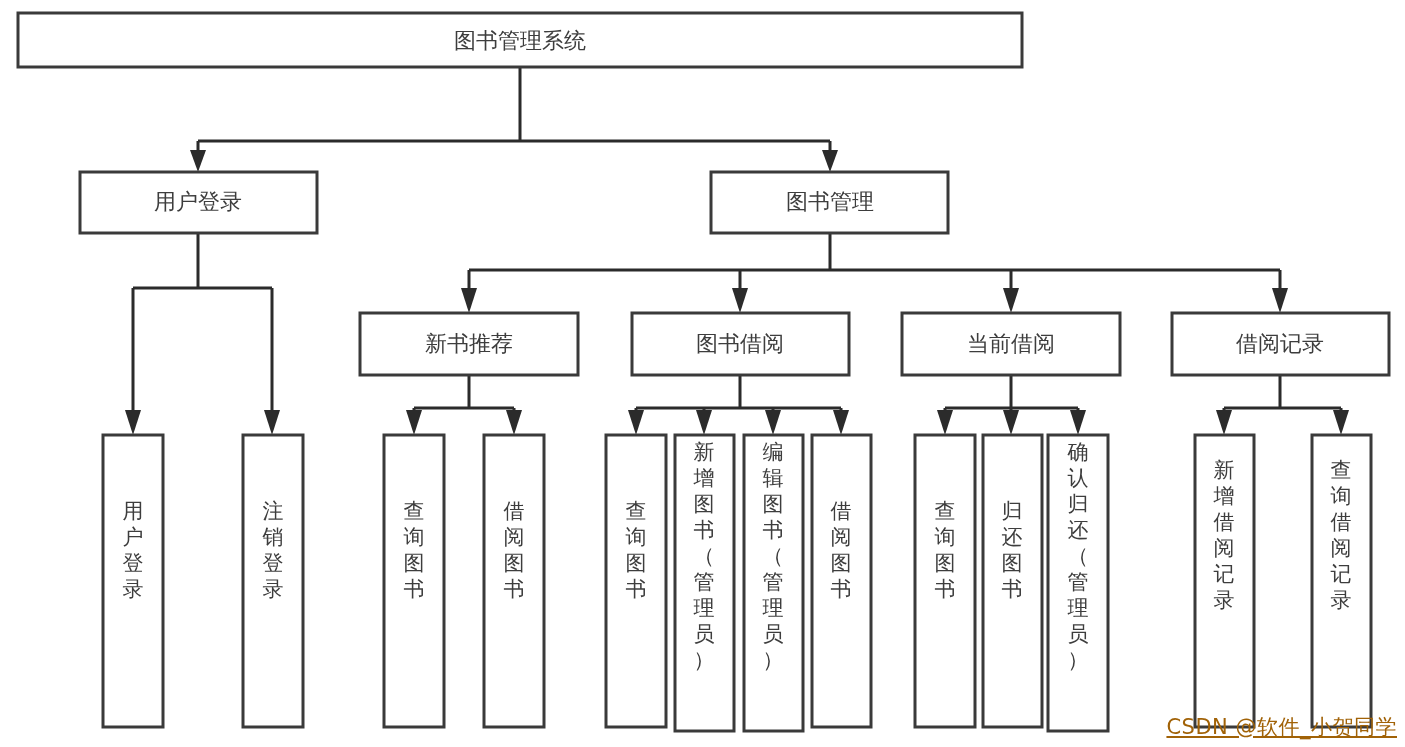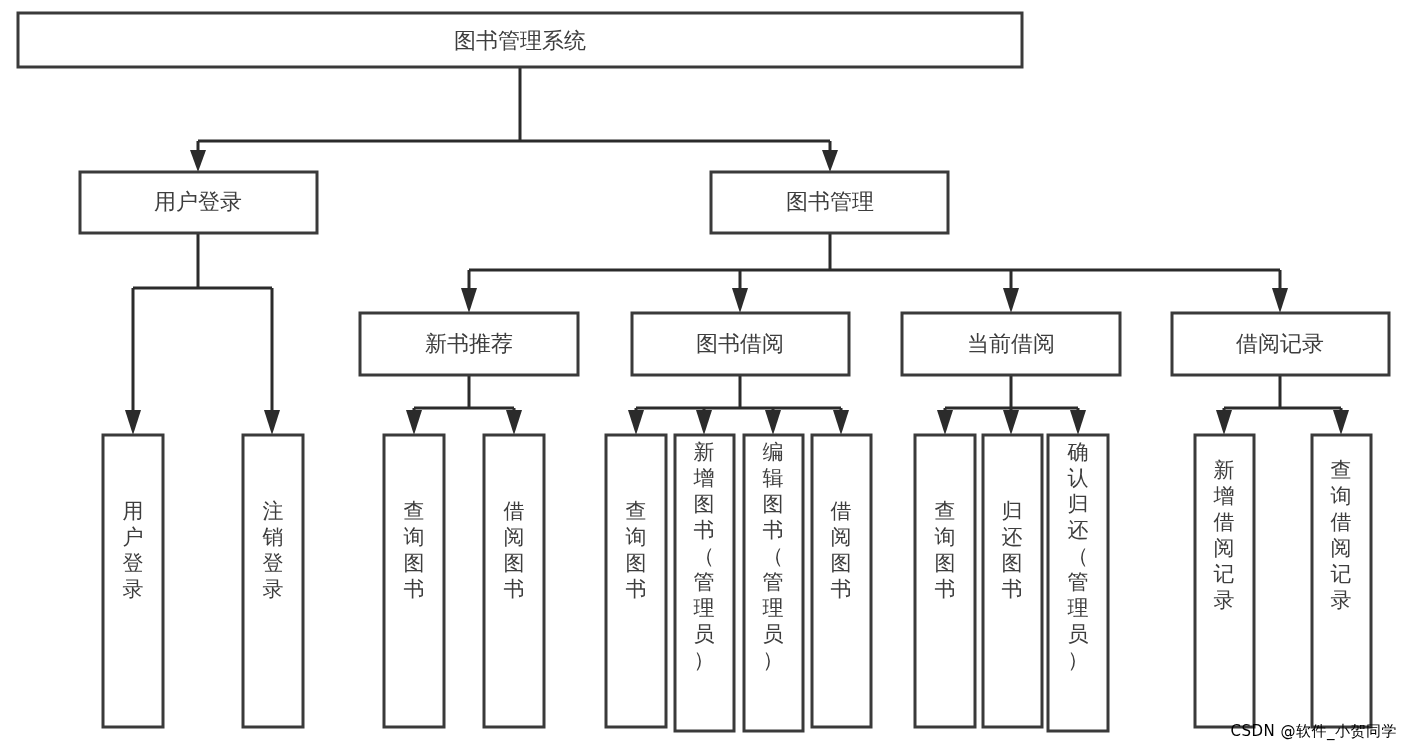--- a/index.html
+++ b/index.html
@@ -16,22 +16,23 @@
     font-size:22px;fill:#3d3d3d;text-anchor:middle;dominant-baseline:middle;
   }
   .leaf-label{
     font-family:"DejaVu Sans","Liberation Sans",sans-serif;
     font-size:21px;fill:#3d3d3d;
   }
   .leaf-label tspan{text-anchor:middle;}
   .watermark{
     position:absolute;right:8px;bottom:6px;
     font-family:"DejaVu Sans","Liberation Sans",sans-serif;
-    font-size:15px;color:#000000;letter-spacing:.5px;white-space:nowrap;
+    font-size:21px;color:#a16207;letter-spacing:.5px;white-space:nowrap;
     pointer-events:none;
+    text-decoration:underline;
   }
 </style>
 </head>
 <body>
 
 <svg id="diagram" viewBox="0 0 1405 747">
 
   <g>
 
     <path class="link" d="M520,67 L520,141 M198,141 L830,141 M198,141 L198,160 M830,141 L830,160"></path>

